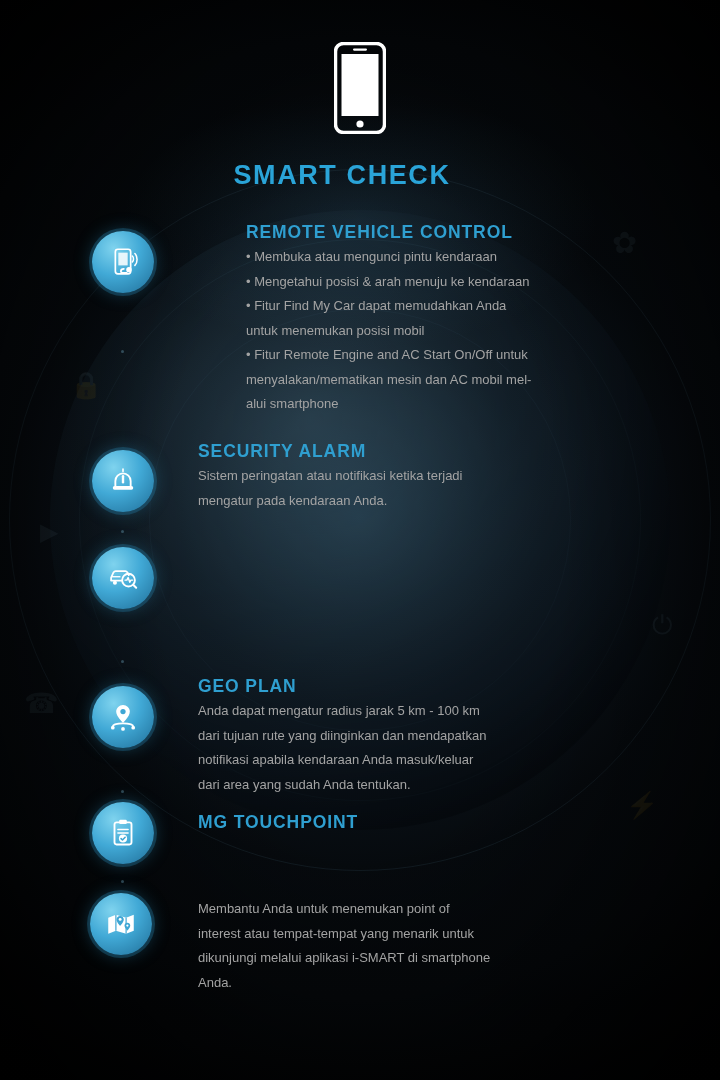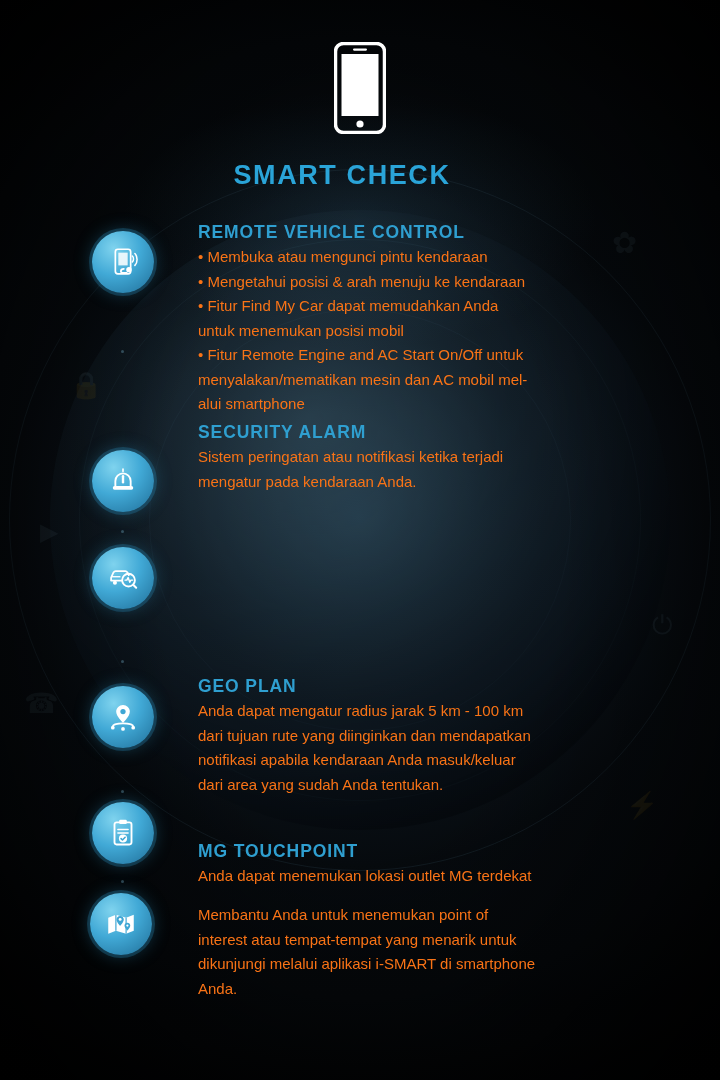--- a/index.html
+++ b/index.html
@@ -104,23 +104,23 @@
     width: 440px;
   }
   .section h2 {
     margin: 0 0 2px 0;
     font-size: 17.5px;
     font-weight: bold;
     letter-spacing: 0.9px;
     color: #2f9fd0;
   }
   .section .body {
-    font-size: 15px;
+    font-size: 13px;
     line-height: 24.5px;
-    color: #f97316;
+    color: #a3a3a3;
     white-space: pre-line;
   }
 
   
   .badge {
     position: absolute;
     width: 62px;
     height: 62px;
     border-radius: 50%;
     background: radial-gradient(circle at 35% 28%, #7fd3ee 0%, #41a9d6 45%, #1f6d97 100%);
@@ -182,40 +182,40 @@
 
   <div class="badge" style="left:92px;top:231px;">
     <svg viewBox="0 0 40 40" width="34" height="34" aria-hidden="true">
       <rect x="11" y="5" width="18" height="29" rx="3" fill="none" stroke="#fff" stroke-width="2"></rect>
       <rect x="14.5" y="9" width="11" height="15" fill="#fff" opacity="0.85"></rect>
       <path d="M21 28c-2 0-3.5 1.3-3.5 2.8 0 1.1 1 1.9 2.2 1.9h4.8" fill="none" stroke="#fff" stroke-width="2" stroke-linecap="round"></path>
       <circle cx="27" cy="29" r="3.2" fill="#fff"></circle>
       <path d="M31 13c1.8 1.8 1.8 5.2 0 7M34 10c3.4 3.4 3.4 10.6 0 14" fill="none" stroke="#fff" stroke-width="1.8" stroke-linecap="round"></path>
     </svg>
   </div>
-  <div class="section" style="top:222px;">
+  <div class="section" style="top:222px;margin-left:48px;">
     <h2>REMOTE VEHICLE CONTROL</h2>
     <div class="body">• Membuka atau mengunci pintu kendaraan
 • Mengetahui posisi &amp; arah menuju ke kendaraan
 • Fitur Find My Car dapat memudahkan Anda
 untuk menemukan posisi mobil
 • Fitur Remote Engine and AC Start On/Off untuk
 menyalakan/mematikan mesin dan AC mobil mel-
 alui smartphone</div>
   </div>
 
   <div class="badge" style="left:92px;top:450px;">
     <svg viewBox="0 0 40 40" width="34" height="34" aria-hidden="true">
       <path d="M11 26v-6a9 9 0 0 1 18 0v6" fill="none" stroke="#fff" stroke-width="2.2"></path>
       <rect x="8" y="26" width="24" height="4.2" rx="2" fill="#fff"></rect>
       <rect x="18.6" y="13" width="2.8" height="10" rx="1.4" fill="#fff"></rect>
       <path d="M20 8.5V6" stroke="#fff" stroke-width="2" stroke-linecap="round"></path>
     </svg>
   </div>
-  <div class="section" style="top:422px;">
+  <div class="section" style="top:441px;">
     <h2>SECURITY ALARM</h2>
     <div class="body">Sistem peringatan atau notifikasi ketika terjadi
 mengatur pada kendaraan Anda.</div>
   </div>
 
   <div class="badge" style="left:92px;top:547px;">
     <svg viewBox="0 0 40 40" width="34" height="34" aria-hidden="true">
       <path d="M6 23v-3.5l2.8-6A3 3 0 0 1 11.6 12h10.8a3 3 0 0 1 2.8 1.5l2 4" fill="none" stroke="#fff" stroke-width="2" stroke-linejoin="round"></path>
       <path d="M6 23h13" stroke="#fff" stroke-width="2" stroke-linecap="round"></path>
       <circle cx="10.5" cy="25.5" r="2.4" fill="#fff"></circle>
@@ -248,35 +248,34 @@
 
   <div class="badge" style="left:92px;top:802px;">
     <svg viewBox="0 0 40 40" width="34" height="34" aria-hidden="true">
       <rect x="10" y="7.5" width="20" height="26" rx="2.5" fill="none" stroke="#fff" stroke-width="2.2"></rect>
       <rect x="15.5" y="4.5" width="9" height="5" rx="1.5" fill="#fff"></rect>
       <path d="M14 16h12M14 20h12" stroke="#fff" stroke-width="1.8" stroke-linecap="round"></path>
       <circle cx="20" cy="26.5" r="4.8" fill="#fff"></circle>
       <path d="M17.7 26.6l1.7 1.7 3.1-3.3" fill="none" stroke="#3ea6d4" stroke-width="1.8" stroke-linecap="round" stroke-linejoin="round"></path>
     </svg>
   </div>
-  <div class="section" style="top:841px;">
+  <div class="section" style="top:812px;">
     <h2>MG TOUCHPOINT</h2>
-    <div class="body">Anda dapat menemukan lokasi outlet MG terdekat</div>
   </div>
 
   <div class="badge" style="left:90px;top:893px;">
     <svg viewBox="0 0 40 40" width="34" height="34" aria-hidden="true">
       <path d="M5 12.5L14 9l12 3.5L35 9v19l-9 3.5L14 28l-9 3.5z" fill="#fff"></path>
       <path d="M14 9v19M26 12.5v19" stroke="#3ea6d4" stroke-width="1.4"></path>
       <path d="M19 10.5c-2.4 0-4.3 1.9-4.3 4.3 0 3.1 4.3 7.4 4.3 7.4s4.3-4.3 4.3-7.4c0-2.4-1.9-4.3-4.3-4.3z" fill="#3ea6d4"></path>
       <circle cx="19" cy="14.6" r="1.7" fill="#fff"></circle>
       <path d="M27.5 18.5c-1.9 0-3.4 1.5-3.4 3.4 0 2.5 3.4 5.9 3.4 5.9s3.4-3.4 3.4-5.9c0-1.9-1.5-3.4-3.4-3.4z" fill="#3ea6d4"></path>
       <circle cx="27.5" cy="21.8" r="1.3" fill="#fff"></circle>
     </svg>
   </div>
   <div class="section" style="top:897px;">
-    <div class="body" style="margin-top:6px;">Membantu Anda untuk menemukan point of
+    <div class="body" style="margin-top:0;">Membantu Anda untuk menemukan point of
 interest atau tempat-tempat yang menarik untuk
 dikunjungi melalui aplikasi i-SMART di smartphone
 Anda.</div>
   </div>
 
 </div>
 
 </body></html>

